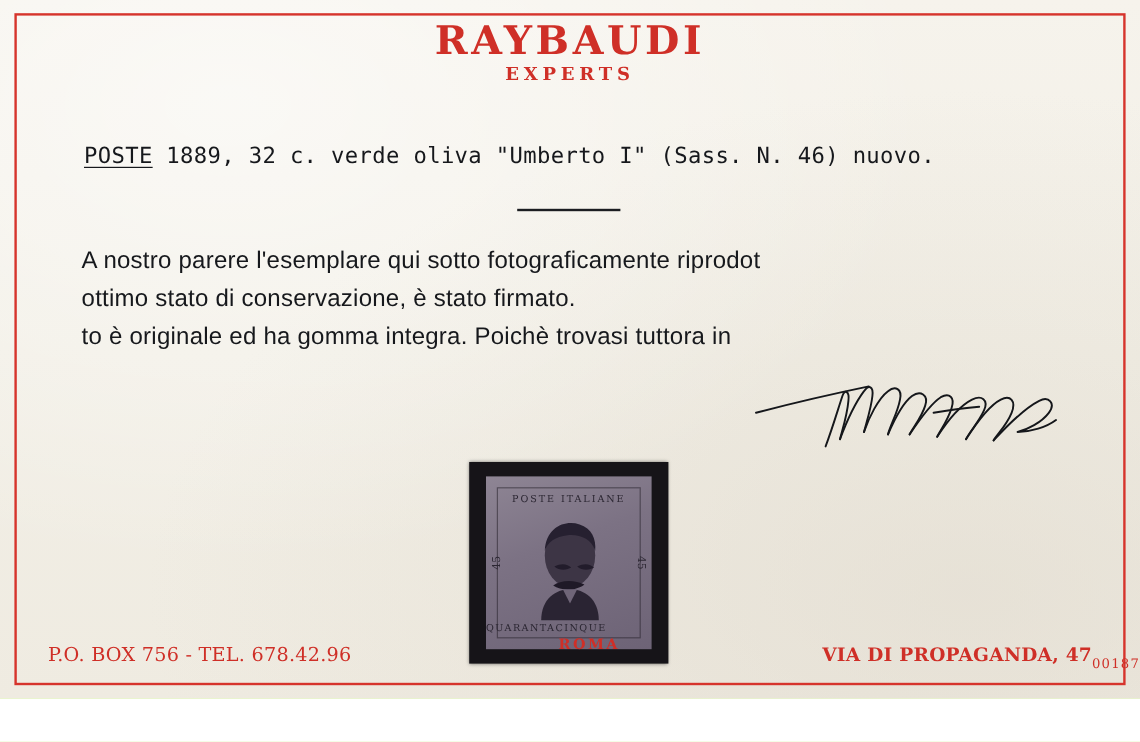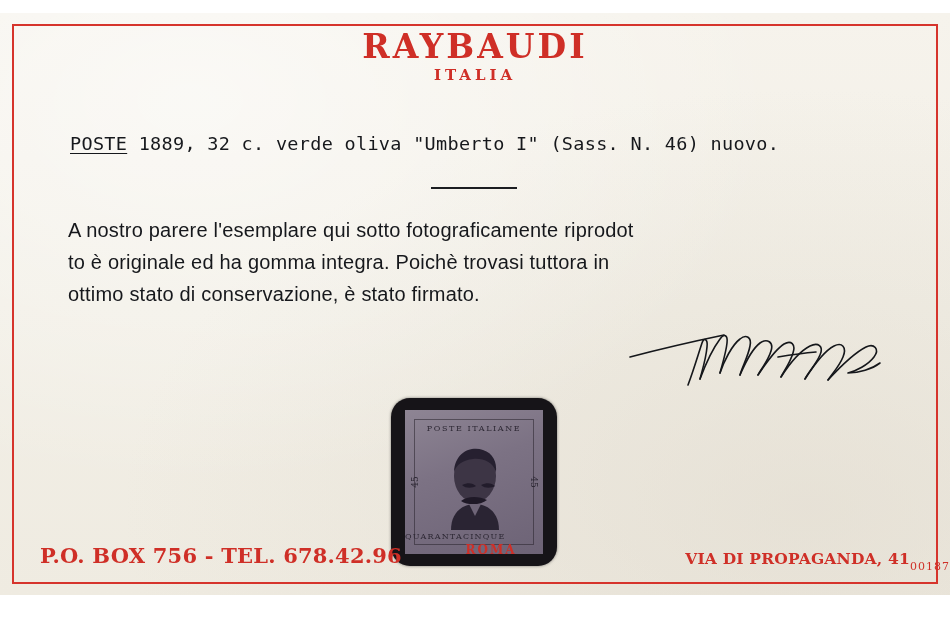--- a/index.html
+++ b/index.html
@@ -13,21 +13,20 @@
     overflow: hidden;
     font-family: "DejaVu Sans Mono", monospace;
   }
 
   #certificate {
     position: relative;
     width: 950px;
     height: 582px;
     background: #bef264;
     box-sizing: border-box;
-    margin-top: 13px;
   }
 
   
   #paper-texture {
     position: absolute;
     inset: 0;
     background:
       radial-gradient(ellipse at 20% 15%, rgba(255,255,255,0.55) 0%, rgba(255,255,255,0) 55%),
       radial-gradient(ellipse at 85% 85%, rgba(219,212,199,0.45) 0%, rgba(255,255,255,0) 60%),
       linear-gradient(180deg, #f6f3ec 0%, #f2efe6 50%, #efebe1 100%);
@@ -139,21 +138,20 @@
 
   
   #stamp-wrap {
     position: absolute;
     left: 391px;
     top: 385px;
     width: 166px;
     height: 168px;
     background: #161418;
     box-shadow: 0 0 3px rgba(0,0,0,0.5);
-    border-radius: 19px;
   }
   #stamp-image {
     position: absolute;
     left: 14px;
     top: 12px;
     width: 138px;
     height: 144px;
     background: linear-gradient(160deg, #8e8594 0%, #7c7284 40%, #6d6376 100%);
     overflow: hidden;
   }
@@ -205,22 +203,22 @@
     width: 78px;
     height: 92px;
   }
 
   
   #footer-left {
     position: absolute;
     bottom: 27px;
     left: 40px;
     font-family: "DejaVu Serif", serif;
-    font-weight: bold;
-    font-size: 21px;
+    font-weight: normal;
+    font-size: 16px;
     letter-spacing: 0.2px;
     color: #cf2f27;
   }
   #footer-right {
     position: absolute;
     bottom: 27px;
     right: 40px;
     font-family: "DejaVu Serif", serif;
     font-weight: bold;
     font-size: 15.5px;
@@ -257,33 +255,33 @@
 
 <div id="certificate">
 
   <div id="paper-texture"></div>
 
   <div id="border-frame"></div>
 
   <div class="content">
 
     <div id="brand-title">RAYBAUDI</div>
-    <div id="brand-subtitle">ITALIA</div>
+    <div id="brand-subtitle">EXPERTS</div>
 
 
     <div id="subject-line">
       <span id="subject-country">POSTE</span><span> 1889, 32 c. verde oliva "Umberto I" (Sass. N. 46) nuovo.</span>
     </div>
 
     <div id="divider-rule"></div>
 
     <div id="body-text">
       <div class="line">A nostro parere l'esemplare qui sotto fotograficamente riprodot</div>
+      <div class="line">ottimo stato di conservazione, è stato firmato.</div>
       <div class="line">to è originale ed ha gomma integra. Poichè trovasi tuttora in</div>
-      <div class="line">ottimo stato di conservazione, è stato firmato.</div>
     </div>
 
     <div id="signature">
       <svg width="260" height="90" viewBox="0 0 260 90" xmlns="http://www.w3.org/2000/svg" aria-hidden="true">
         <g fill="none" stroke="#15171b" stroke-width="1.6" stroke-linecap="round" stroke-linejoin="round">
           <path d="M2 44 C 40 34, 72 27, 96 22"></path>
           <path d="M60 72 C 66 56, 70 42, 74 30 C 76 24, 80 26, 79 34 C 78 46, 74 58, 72 66"></path>
           <path d="M72 66 C 78 50, 86 34, 92 26 C 96 20, 100 22, 99 30 C 98 40, 94 52, 92 60"></path>
           <path d="M92 60 C 96 48, 104 32, 112 26 C 118 21, 124 24, 122 33 C 120 44, 114 54, 112 62"></path>
           <path d="M112 62 C 118 48, 124 36, 132 30 C 139 25, 146 29, 143 38 C 140 48, 133 56, 130 62"></path>
@@ -311,16 +309,16 @@
           <path d="M16 92 C 16 74, 28 66, 40 66 C 52 66, 64 74, 64 92 Z" fill="#2a2433"></path>
           <path d="M34 66 L 40 78 L 46 66 Z" fill="#6f6578"></path>
         </svg>
         <div class="stamp-bottom-text">QUARANTACINQUE</div>
       </div>
     </div>
 
     <div id="footer-left">P.O. BOX 756 - TEL. 678.42.96</div>
     <div id="footer-city">ROMA</div>
     <div id="footer-zip">00187</div>
-    <div id="footer-right">VIA DI PROPAGANDA, 41</div>
+    <div id="footer-right">VIA DI PROPAGANDA, 47</div>
 
   </div>
 </div>
 
 </body></html>

